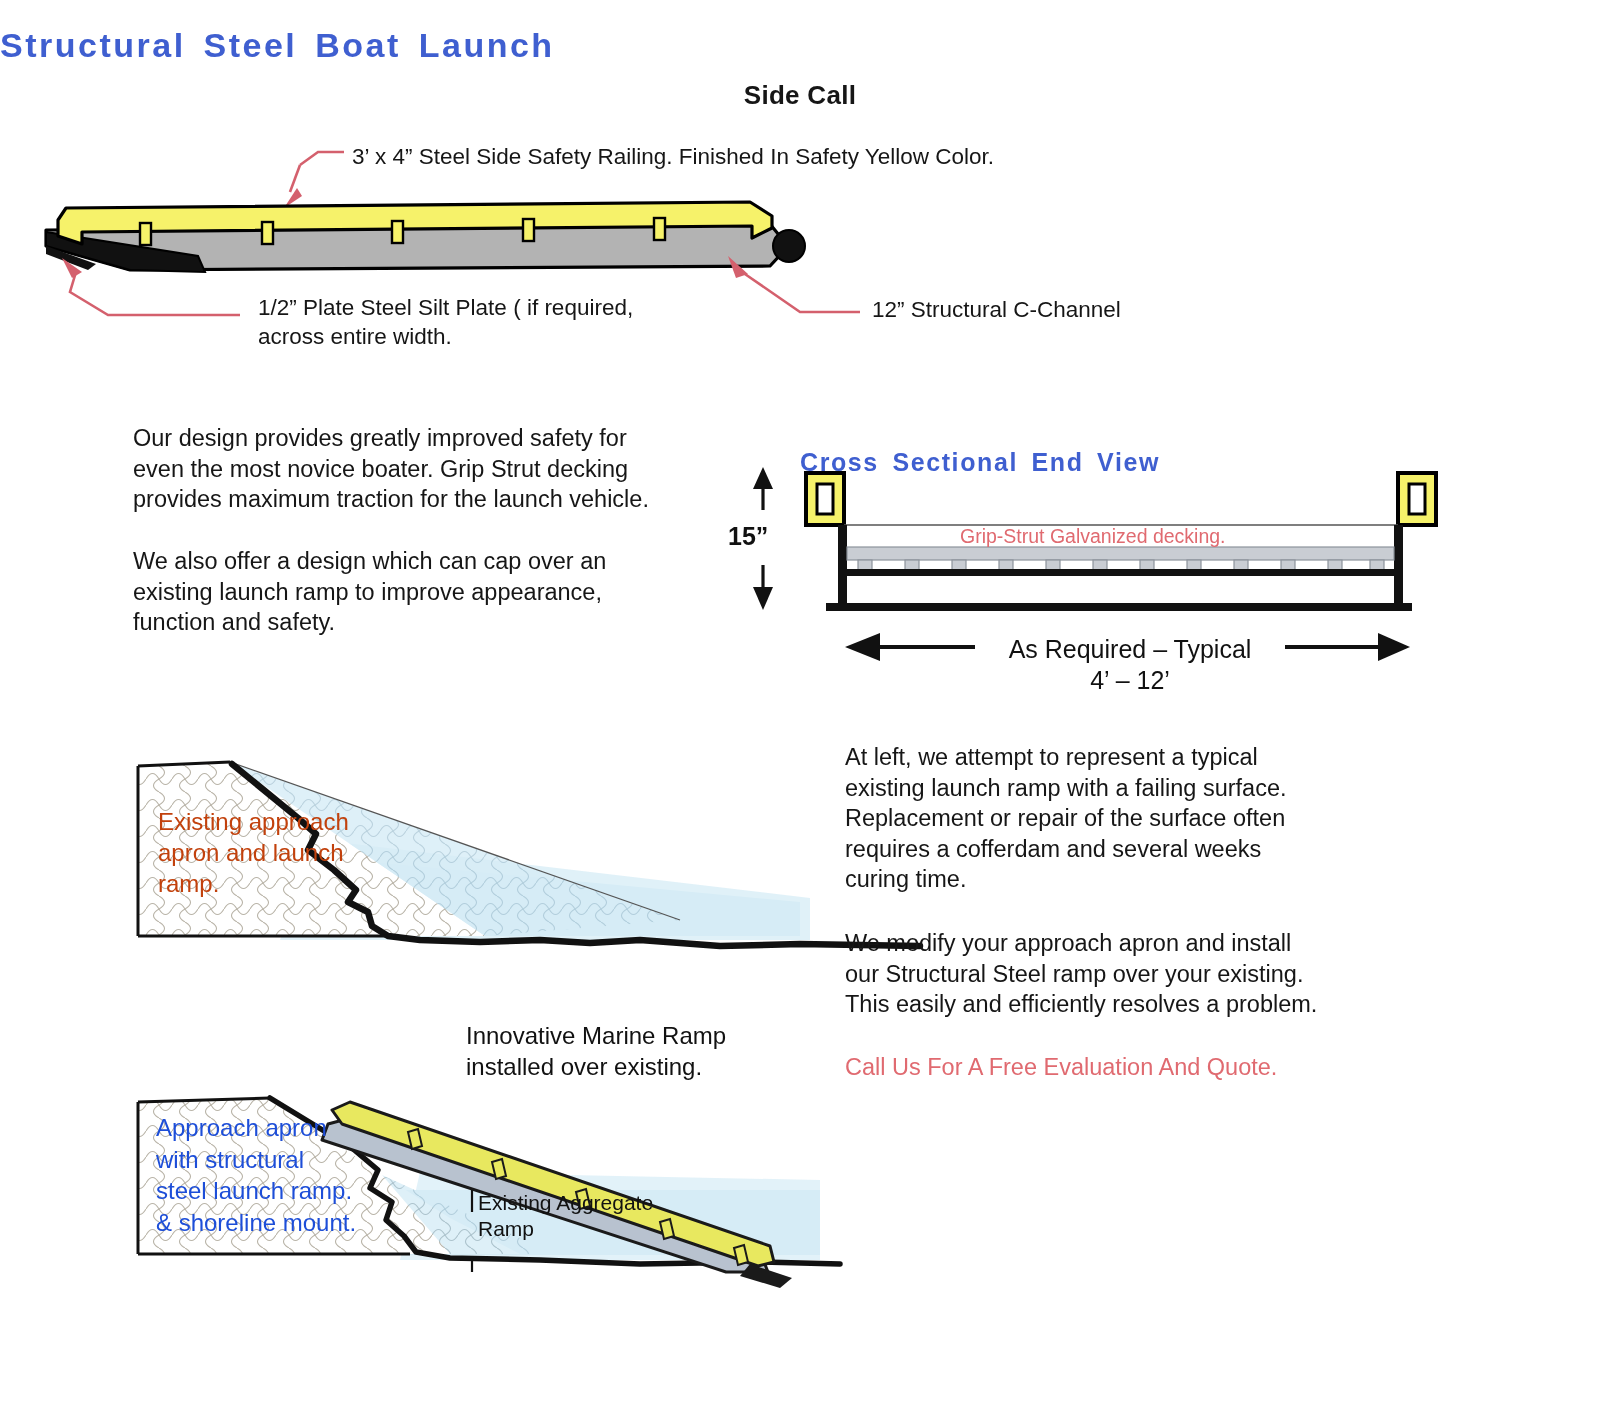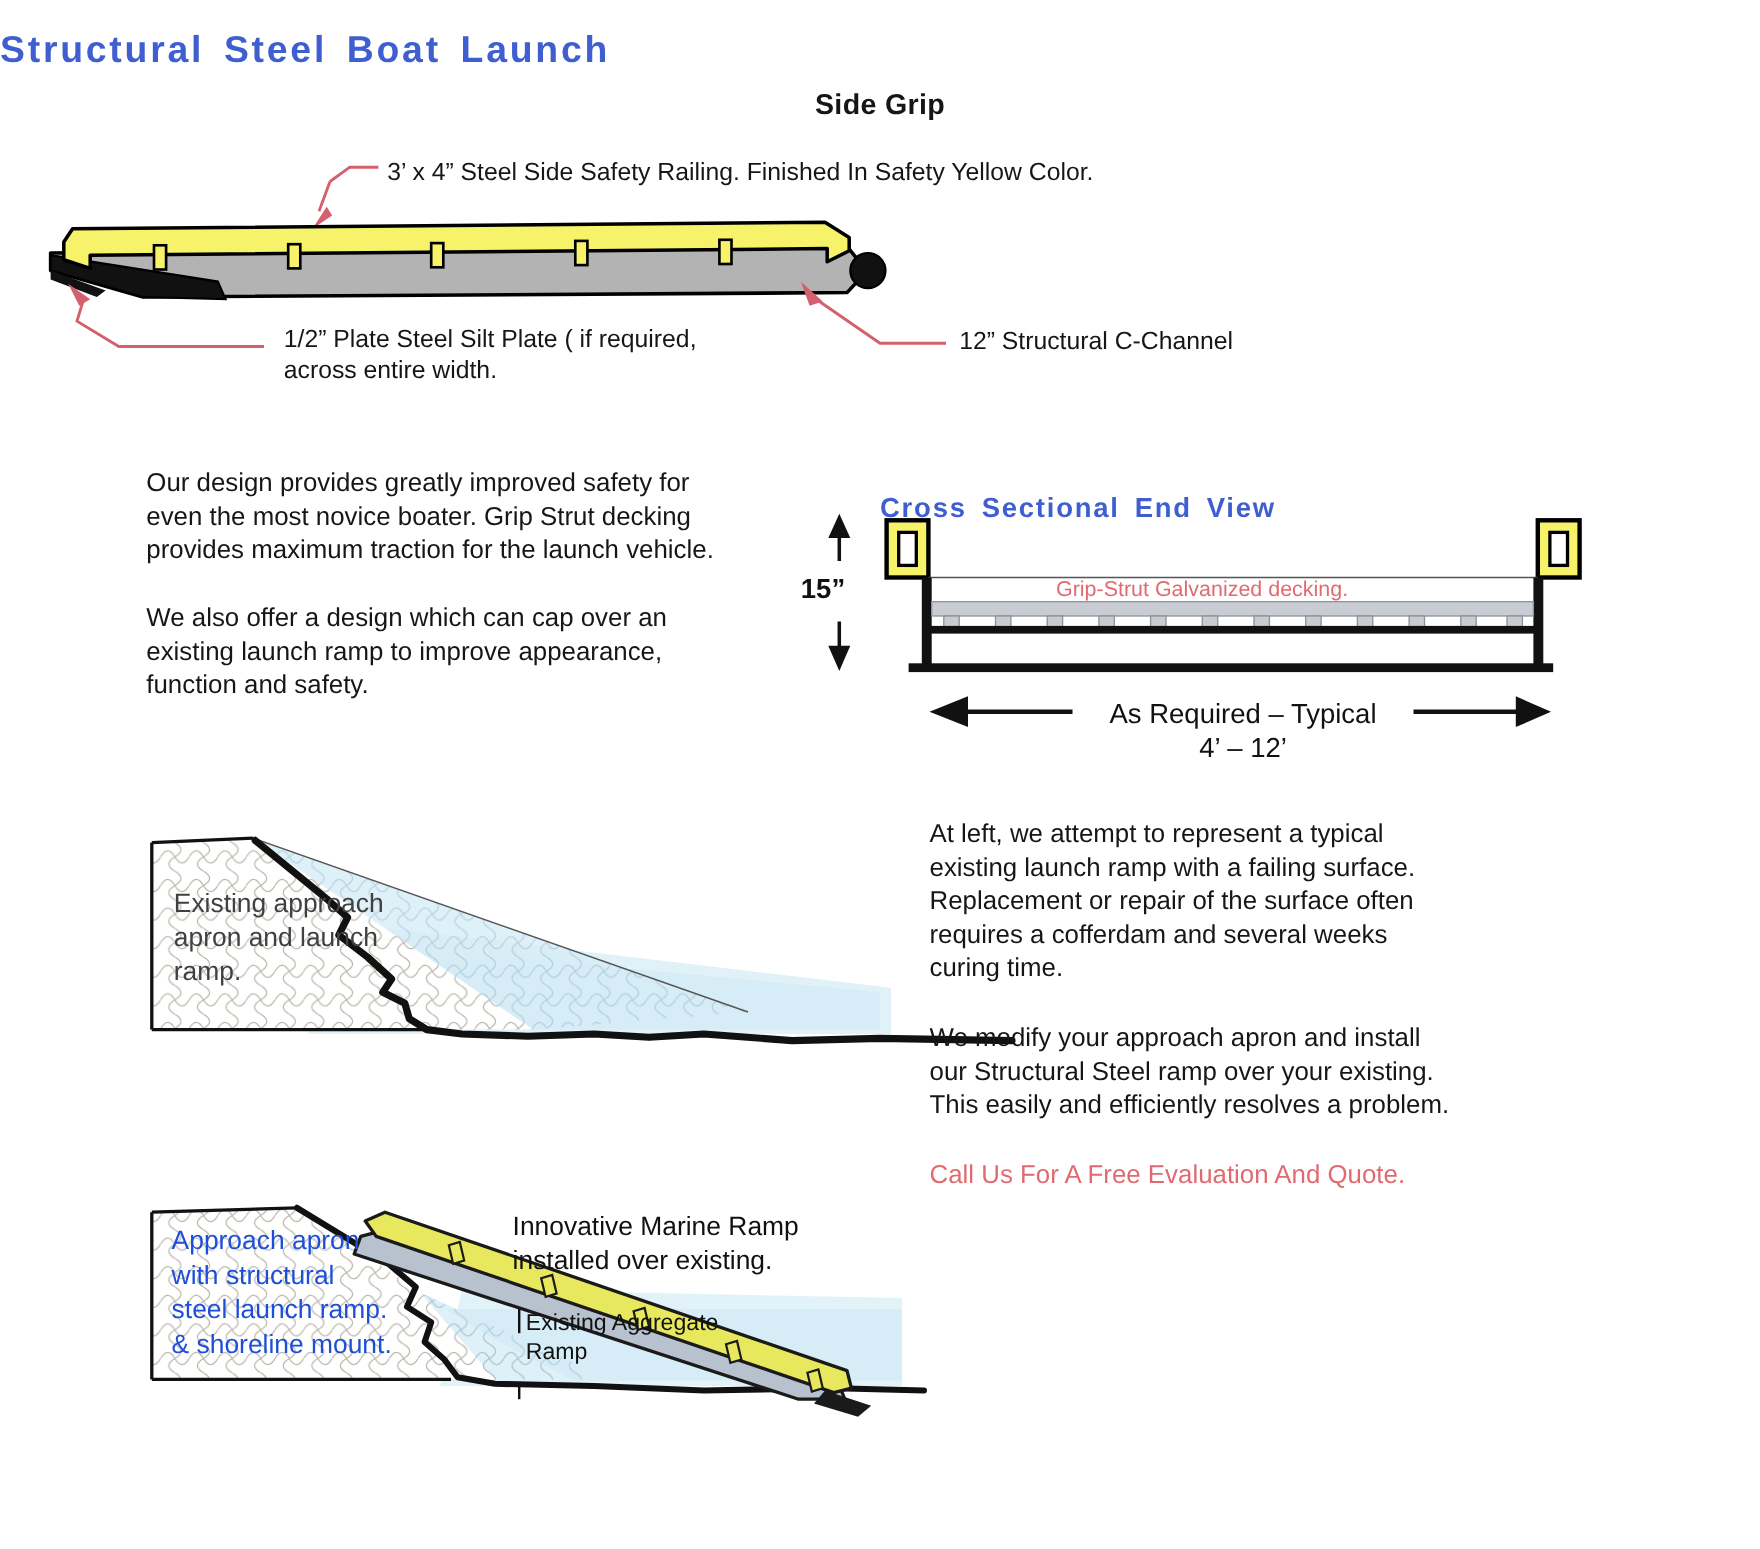--- a/index.html
+++ b/index.html
@@ -87,34 +87,34 @@
     color: #111;
     line-height: 1.22;
     white-space: pre-line;
   }
 
   
   #label-existing {
     left: 158px; top: 806px;
     font-size: 24px;
     line-height: 1.30;
-    color: #404040;
+    color: #c2410c;
     white-space: pre-line;
     z-index: 6;
   }
   #label-approach {
     left: 156px; top: 1112px;
     font-size: 24px;
     line-height: 1.32;
     color: #1d4ed8;
     white-space: pre-line;
     z-index: 6;
   }
   #label-innovative {
-    left: 466px; top: 1100px;
+    left: 466px; top: 1020px;
     font-size: 24px;
     line-height: 1.30;
     color: #111;
     white-space: pre-line;
     z-index: 6;
   }
   #label-aggregate {
     left: 478px; top: 1190px;
     font-size: 21px;
     line-height: 1.26;
@@ -129,21 +129,21 @@
     z-index: 7;
   }
 
   svg { display: block; }
   .svg-layer { position: absolute; left: 0; top: 0; pointer-events: none; }
 </style>
 </head>
 <body>
 
 <div class="abs" id="main-title">Structural  Steel  Boat  Launch</div>
-<div class="abs" id="sub-title">Side Grip</div>
+<div class="abs" id="sub-title">Side Call</div>
 
 <svg class="svg-layer" id="side-view-svg" width="1600" height="420" style="top:120px;">
 
   <g stroke="#d4606d" stroke-width="2.6" fill="none">
     <path d="M 300 45 L 318 32 L 344 32"></path>
     <path d="M 300 45 L 290 72"></path>
   </g>
   <polygon points="284,88 297,68 302,76" fill="#d4606d"></polygon>
 
   <g>

